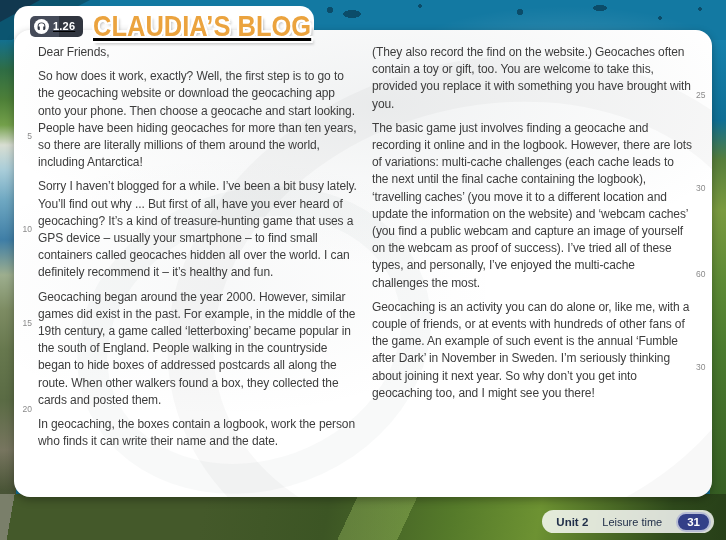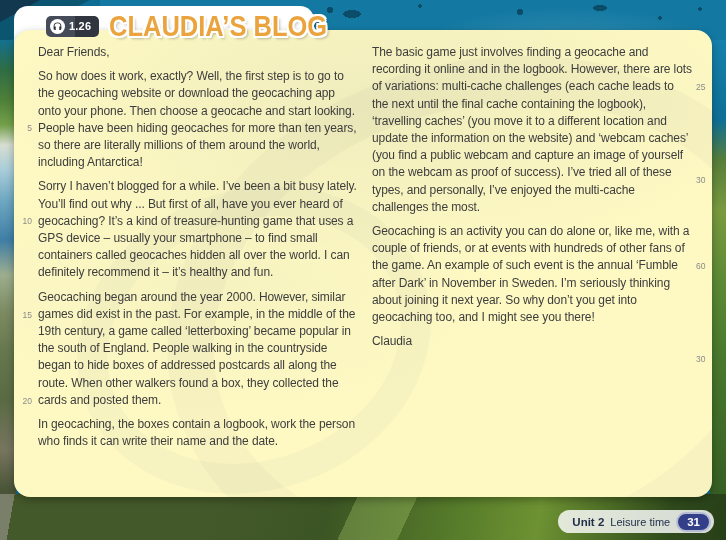--- a/index.html
+++ b/index.html
@@ -47,21 +47,21 @@
   }
   .frame-bottom{
     position:absolute;left:0;top:494px;width:726px;height:46px;
     background-image:
       linear-gradient(115deg, transparent 0 48%, rgba(190,225,120,.28) 48% 56%, transparent 56%),
       linear-gradient(100deg,#7a7f6a 0 2%,#44592a 2% 28%,#3c5524 45%,#557a2a 62%,#6d9232 74%,#2f4a1c 92%,#273f18 100%);
   }
   
   .card{
     position:absolute;left:14px;top:30px;width:698px;height:467px;
-    background:#fef9c3;border-radius:16px;
+    background:#ffffff;border-radius:16px;
     box-shadow:0 3px 9px rgba(0,0,0,.30);
     overflow:hidden;
   }
   .card-tint{ 
     position:absolute;inset:0;
     background:
       radial-gradient(ellipse 620px 260px at 52% 16%, rgba(110,125,132,.10), transparent 62%),
       radial-gradient(ellipse 420px 200px at 30% 55%, rgba(110,125,132,.05), transparent 65%);
   }
   .wm-arc1{
@@ -73,23 +73,24 @@
     position:absolute;width:300px;height:240px;left:60px;top:160px;
     border:30px solid rgba(120,130,135,.05);border-radius:50%;
     transform:rotate(-20deg);
   }
   
   .title-tab{
     position:absolute;left:14px;top:6px;width:300px;height:40px;
     background:#fff;border-radius:14px 14px 0 0;
   }
   .header{
-    position:absolute;left:18px;top:6px;width:560px;height:40px;
+    position:absolute;left:2px;top:6px;width:560px;height:40px;
     display:flex;align-items:center;gap:10px;padding-left:28px;
     z-index:6;
+    text-decoration:underline;
   }
   .audio-badge{
     display:flex;align-items:center;gap:4px;
     background:linear-gradient(90deg,#454b59 0 55%,#30353f 55%);
     border-radius:5px;height:21px;padding:0 8px 0 4px;cursor:pointer;
   }
   .audio-circle{
     width:15px;height:15px;border-radius:50%;background:#fff;
     display:flex;align-items:center;justify-content:center;flex:0 0 auto;
   }
@@ -107,32 +108,32 @@
   
   .col{
     position:absolute;top:14px;width:322px;
     font-size:12px;line-height:17.2px;color:#3d3d3d;
     letter-spacing:-0.1px;
   }
   .col-left{left:24px;}
   .col-right{left:358px;width:320px;}
   .col p{margin:0 0 7px 0;}
   .line-no{
-    position:absolute;font-size:8.5px;color:#8a8a8a;width:16px;
+    position:absolute;font-size:8.5px;color:#8a8a8a;width:16px;margin-top:8px;
   }
   .line-no.l{left:2px;text-align:right;}
   .line-no.r{left:682px;text-align:left;}
   
   .footer{
     position:absolute;left:0;top:509px;width:726px;height:26px;z-index:8;
   }
   .footer-pill{
     position:absolute;right:12px;top:1px;height:23px;
     background:rgba(255,255,255,.82);border-radius:12px;
-    display:flex;align-items:center;gap:6px;padding:0 3px 0 14px;
+    display:flex;align-items:center;gap:14px;padding:0 3px 0 14px;
   }
   .unit-label{font-size:11.5px;font-weight:bold;color:#22304a;}
   .topic-label{font-size:11px;color:#22304a;}
   .page-badge{
     background:#333F88;color:#fff;font-size:11.5px;font-weight:bold;
     border:2px solid rgba(255,255,255,.65);border-radius:11px;
     padding:1px 9px;line-height:14px;text-align:right;
   }
 </style>
 </head>
@@ -154,23 +155,23 @@
 
   <div class="col col-left">
     <p>Dear Friends,</p>
     <p>So how does it work, exactly? Well, the first step is to go to the geocaching website or download the geocaching app onto your phone. Then choose a geocache and start looking. People have been hiding geocaches for more than ten years, so there are literally millions of them around the world, including Antarctica!</p>
     <p>Sorry I haven’t blogged for a while. I’ve been a bit busy lately. You’ll find out why ... But first of all, have you ever heard of geocaching? It’s a kind of treasure-hunting game that uses a GPS device – usually your smartphone – to find small containers called geocaches hidden all over the world. I can definitely recommend it – it’s healthy and fun.</p>
     <p>Geocaching began around the year 2000. However, similar games did exist in the past. For example, in the middle of the 19th century, a game called ‘letterboxing’ became popular in the south of England. People walking in the countryside began to hide boxes of addressed postcards all along the route. When other walkers found a box, they collected the cards and posted them.</p>
     <p>In geocaching, the boxes contain a logbook, work the person who finds it can write their name and the date.</p>
   </div>
 
   <div class="col col-right">
+    <p>(They also record the find on the website.) Geocaches often contain a toy or gift, too. You are welcome to take this, provided you replace it with something you have brought with you.</p>
     <p>The basic game just involves finding a geocache and recording it online and in the logbook. However, there are lots of variations: multi-cache challenges (each cache leads to the next until the final cache containing the logbook), ‘travelling caches’ (you move it to a different location and update the information on the website) and ‘webcam caches’ (you find a public webcam and capture an image of yourself on the webcam as proof of success). I’ve tried all of these types, and personally, I’ve enjoyed the multi-cache challenges the most.</p>
     <p>Geocaching is an activity you can do alone or, like me, with a couple of friends, or at events with hundreds of other fans of the game. An example of such event is the annual ‘Fumble after Dark’ in November in Sweden. I’m seriously thinking about joining it next year. So why don’t you get into geocaching too, and I might see you there!</p>
-    <p>Claudia</p>
   </div>
 
   <span class="line-no l" style="top:93px">5</span>
   <span class="line-no l" style="top:186px">10</span>
   <span class="line-no l" style="top:280px">15</span>
   <span class="line-no l" style="top:366px">20</span>
   <span class="line-no r" style="top:52px">25</span>
   <span class="line-no r" style="top:145px">30</span>
   <span class="line-no r" style="top:231px">60</span>
   <span class="line-no r" style="top:324px">30</span>

